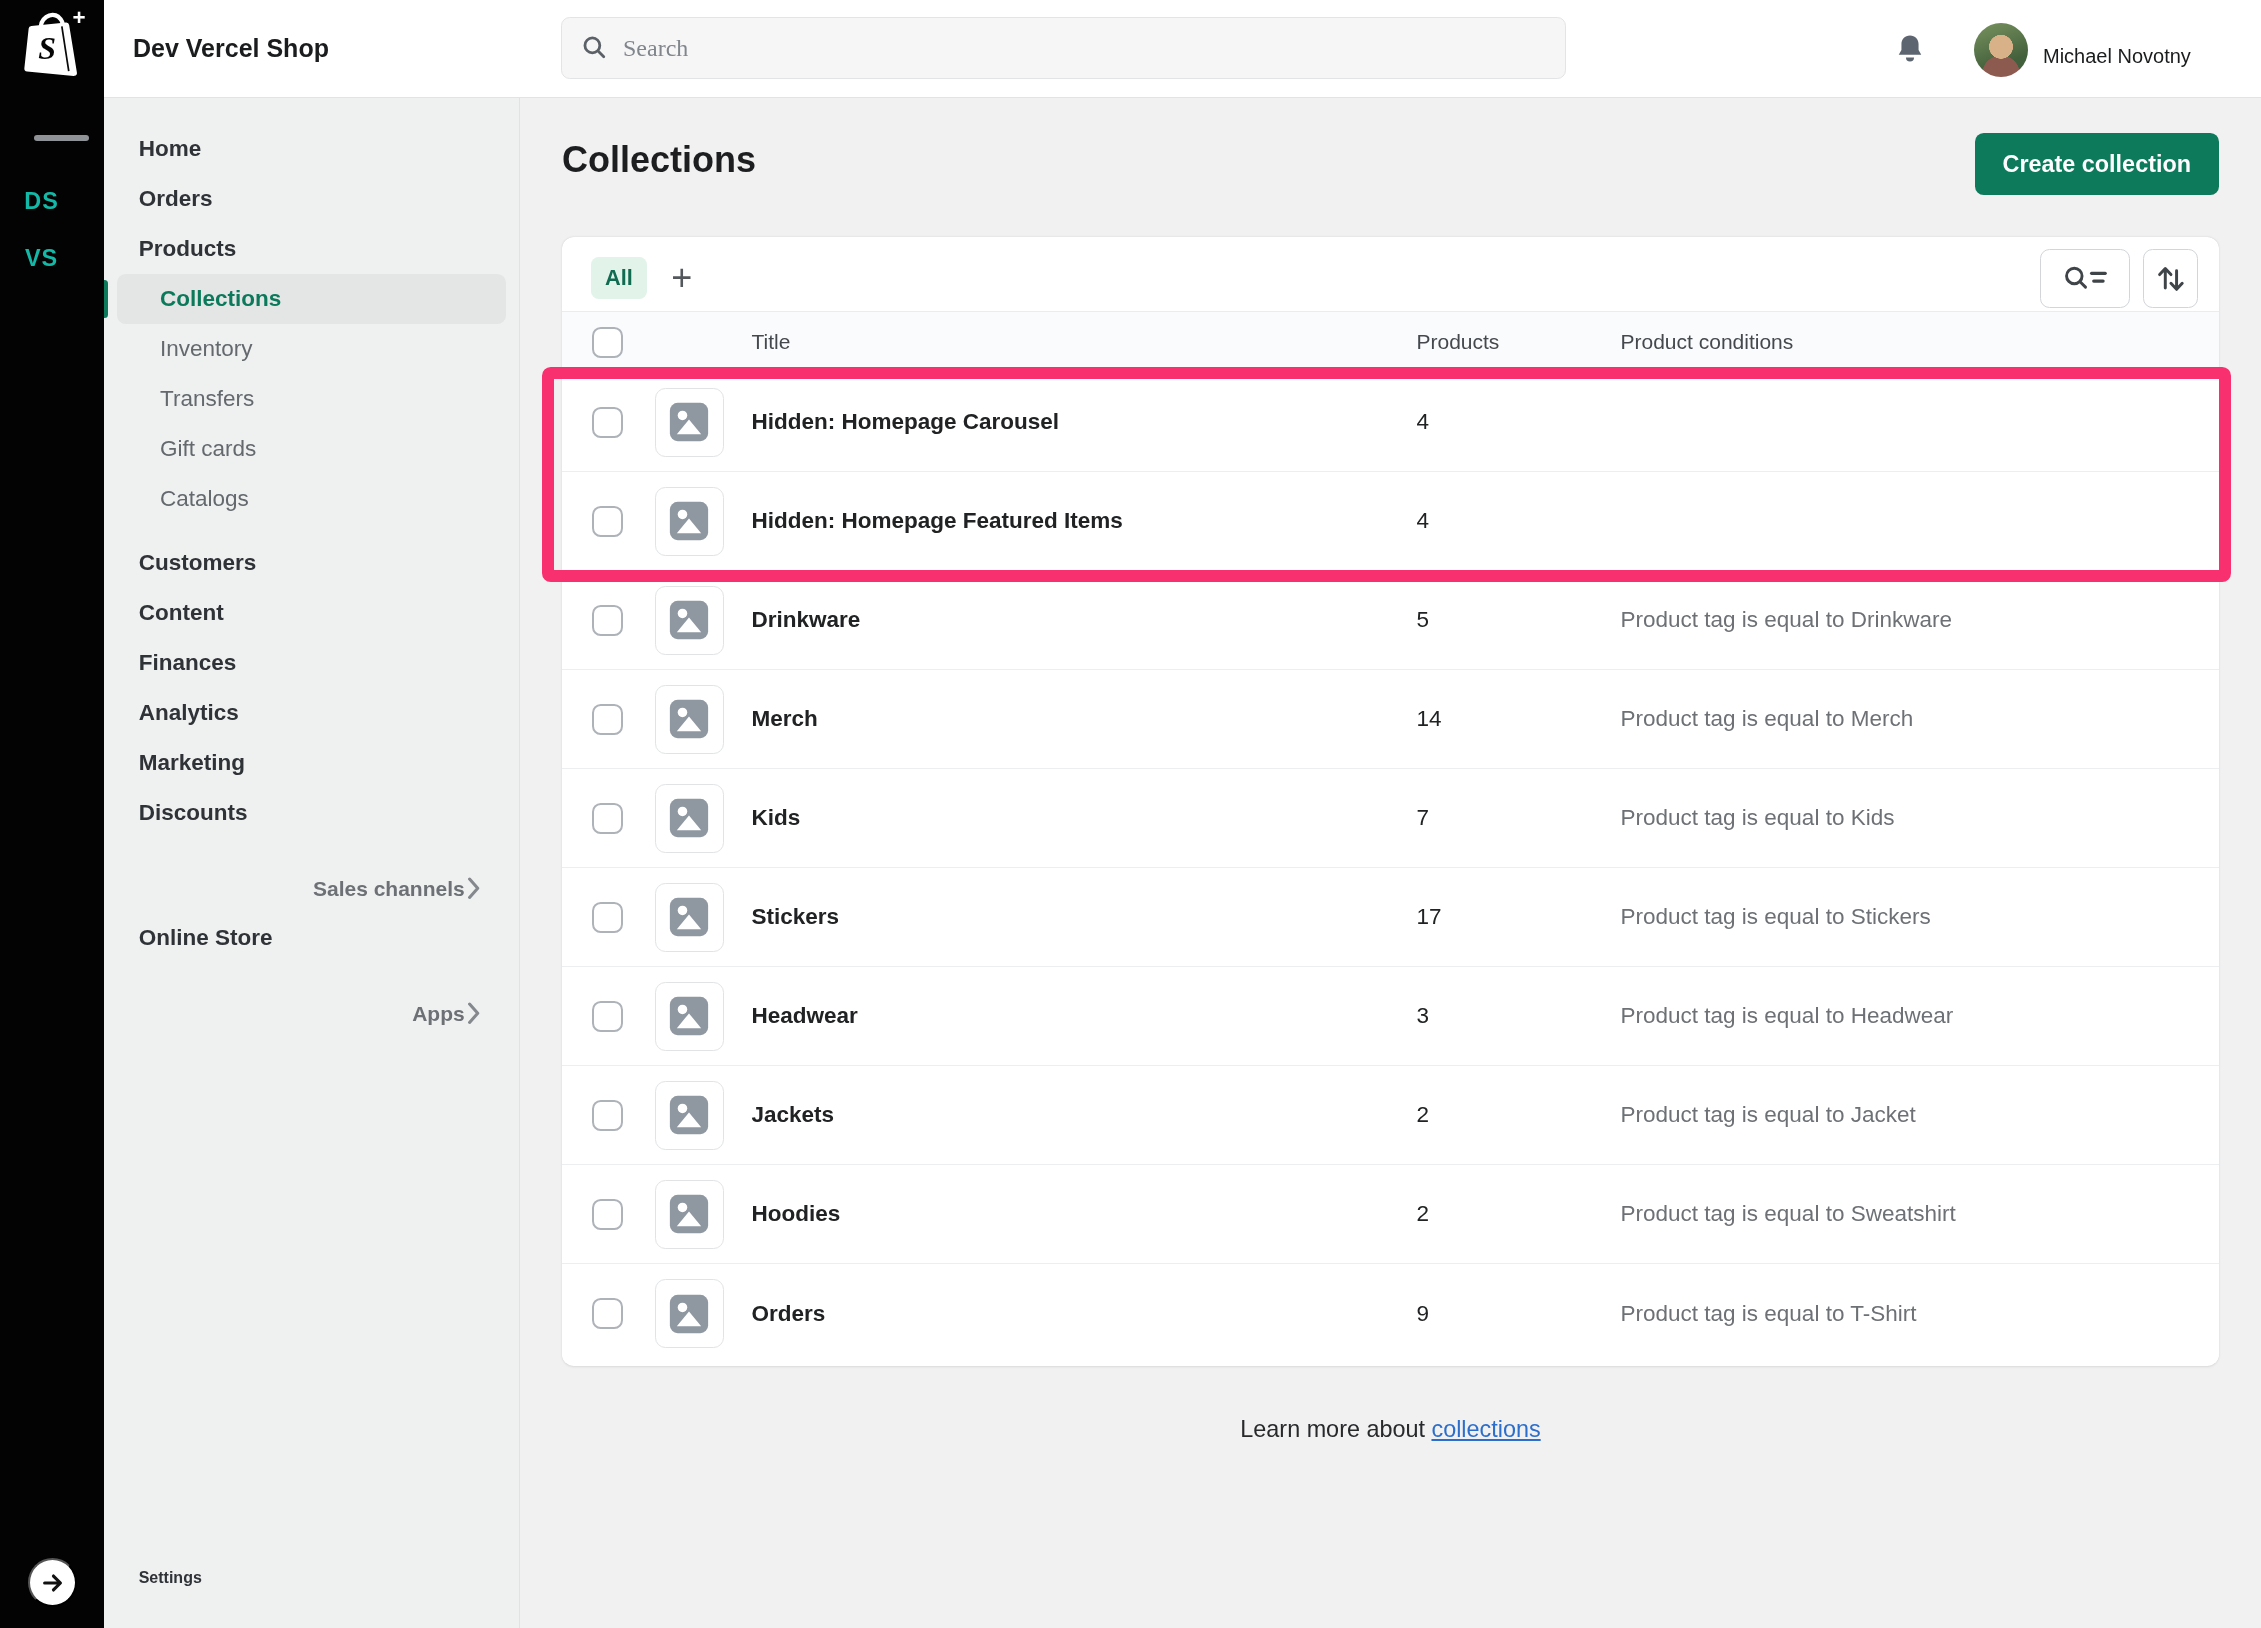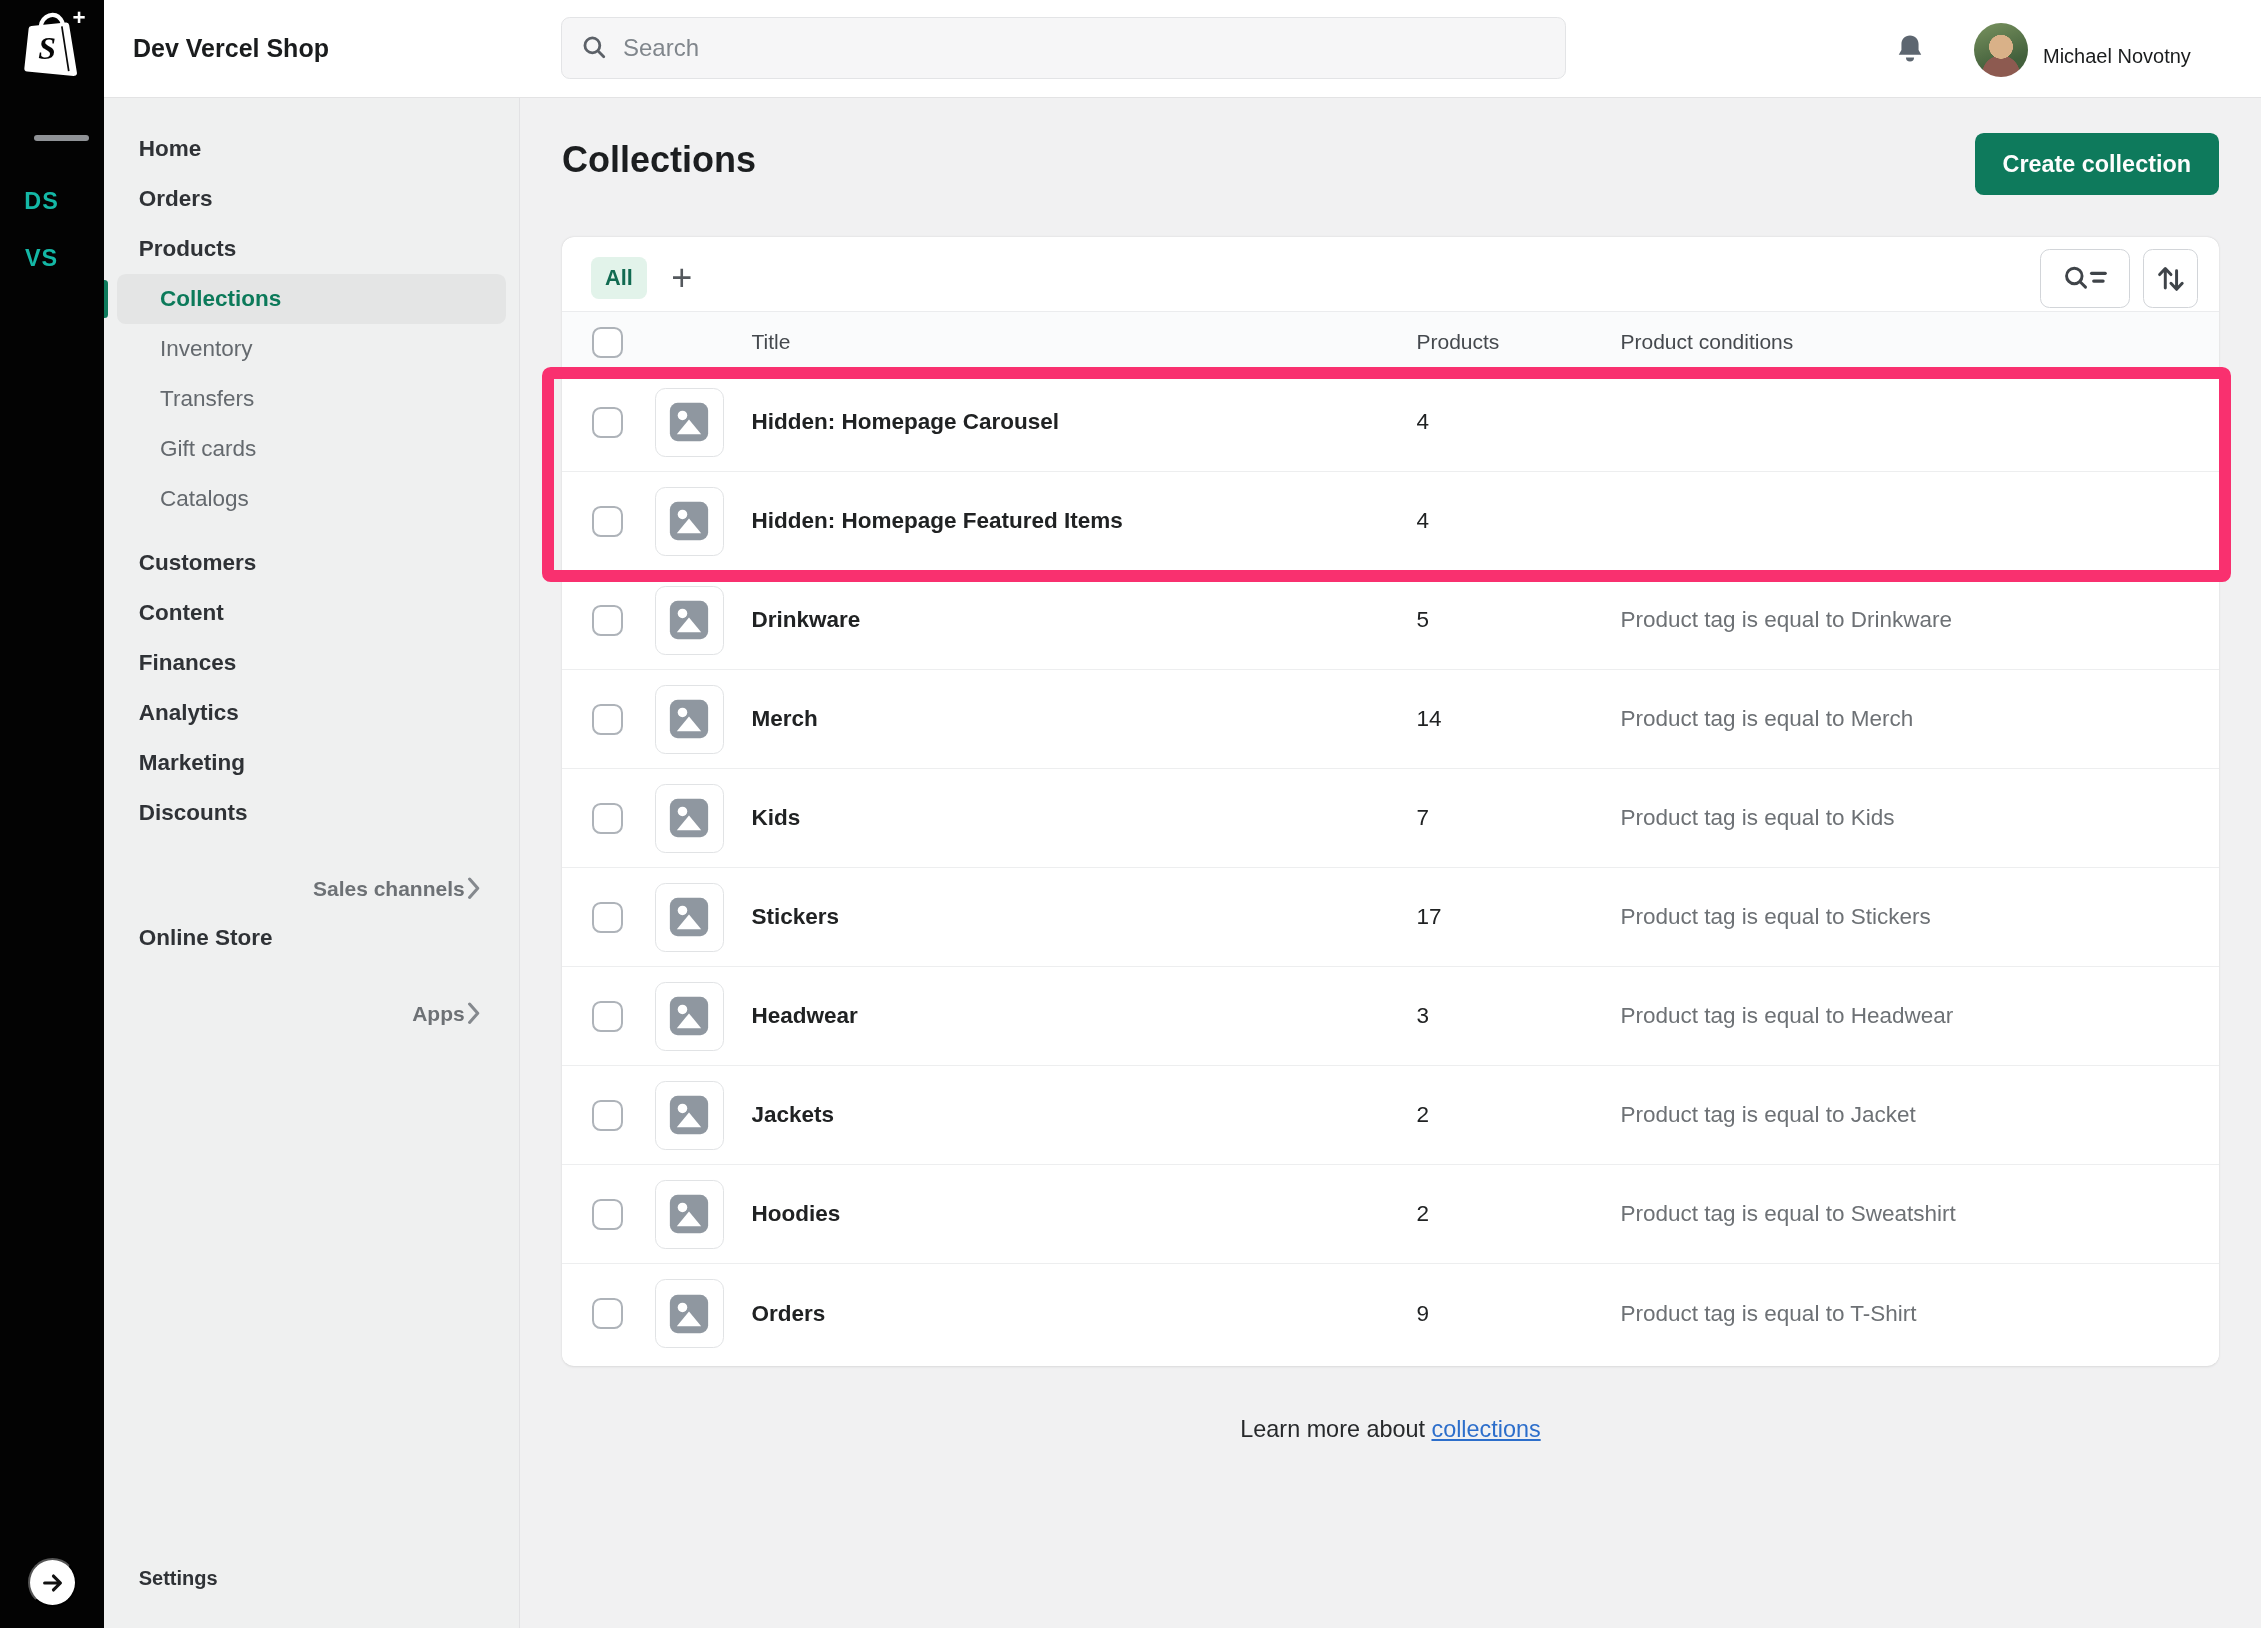--- a/index.html
+++ b/index.html
@@ -18,21 +18,21 @@
         background:#fff; display:flex; align-items:center; justify-content:center; cursor:pointer; }
 
   
   .topbar { position:absolute; left:104px; top:0; right:0; height:98px; background:#fff;
         border-bottom:0.9px solid #e3e3e4; z-index:2; }
   .shop-name { position:absolute; left:29px; top:0; height:97px; line-height:97px;
         font-size:25px; font-weight:700; color:#1a1c1d; }
   .search { position:absolute; left:457px; top:17.3px; width:1005px; height:62px; background:#f6f6f7;
         border:0.9px solid #e3e4e6; border-radius:8.7px; display:flex; align-items:center; padding:0 19px; }
   .search input { flex:1; border:none; outline:none; background:transparent; font-size:24px;
-        font-family:Liberation Sans, sans-serif; color:#14532d; margin-left:14px; }
+        font-family:Liberation Serif, serif; color:#14532d; margin-left:14px; }
   .search input::placeholder { color:#80868c; }
   .bell-btn { position:absolute; left:1783px; top:26px; width:45px; height:45px; display:flex;
         align-items:center; justify-content:center; cursor:pointer; background:none; border:none; }
   .avatar { position:absolute; left:1870px; top:22.5px; width:54px; height:54px; border-radius:50%;
         cursor:pointer; overflow:hidden;
         background: radial-gradient(circle at 50% 44%, #d9b188 0 29%, rgba(0,0,0,0) 30%),
                     radial-gradient(circle at 50% 95%, #8d5a50 0 32%, rgba(0,0,0,0) 33%),
                     linear-gradient(160deg,#79935f, #43603c 70%); }
   .user-name { position:absolute; left:1939px; top:8px; height:97px; line-height:97px;
         font-size:20px; font-weight:500; color:#1a1c1d; cursor:pointer; }
@@ -45,21 +45,21 @@
   .nav-top { padding-left:21.7px; font-weight:600; color:#2f3236; }
   .nav-sub { padding-left:43px; font-weight:500; color:#64696e; }
   .nav-sub.active { background:#e4e5e5; color:#0c7a5a; font-weight:600; }
   .active-bar { position:absolute; left:-16.5px; top:6px; width:7px; height:38px; background:#0e7a5c;
         border-radius:0 3.5px 3.5px 0; }
   .gap { margin-top:14px; }
   .nav-gray { margin-top:26px; height:49px; line-height:49px; font-size:21px; font-weight:600;
         color:#6d7175; display:flex; align-items:center; justify-content:flex-end; padding-right:24px; }
   .nav-gray .nav-label { line-height:49px; }
   .settings { position:absolute; bottom:26px; left:13px; right:2px; height:50px; line-height:50px;
-        padding-left:21.7px; font-size:20px; font-weight:600; color:#2f3236; border-radius:8.7px; cursor:pointer; }
+        padding-left:21.7px; font-size:16px; font-weight:600; color:#2f3236; border-radius:8.7px; cursor:pointer; }
 
   
   .main { position:absolute; left:521px; top:98px; right:0; bottom:0; background:#f1f1f2; }
   .page-title { position:absolute; left:41px; top:41px; font-size:36px; font-weight:700; color:#1c1e20; }
   .create-btn { position:absolute; right:42px; top:35px; height:62px; padding:0 28px; border:none;
         border-radius:8.7px; background:#0e7a5c; color:#fdfdfd; font-size:23.4px; font-weight:600;
         font-family:"Liberation Sans", sans-serif; cursor:pointer; }
 
   .card { position:absolute; left:41px; top:139px; width:1657px; height:1129px; background:#fff;
         border-radius:12px; box-shadow:0 0.9px 2.6px rgba(0,0,0,.09), 0 0 0.9px rgba(0,0,0,.12); overflow:hidden; }

